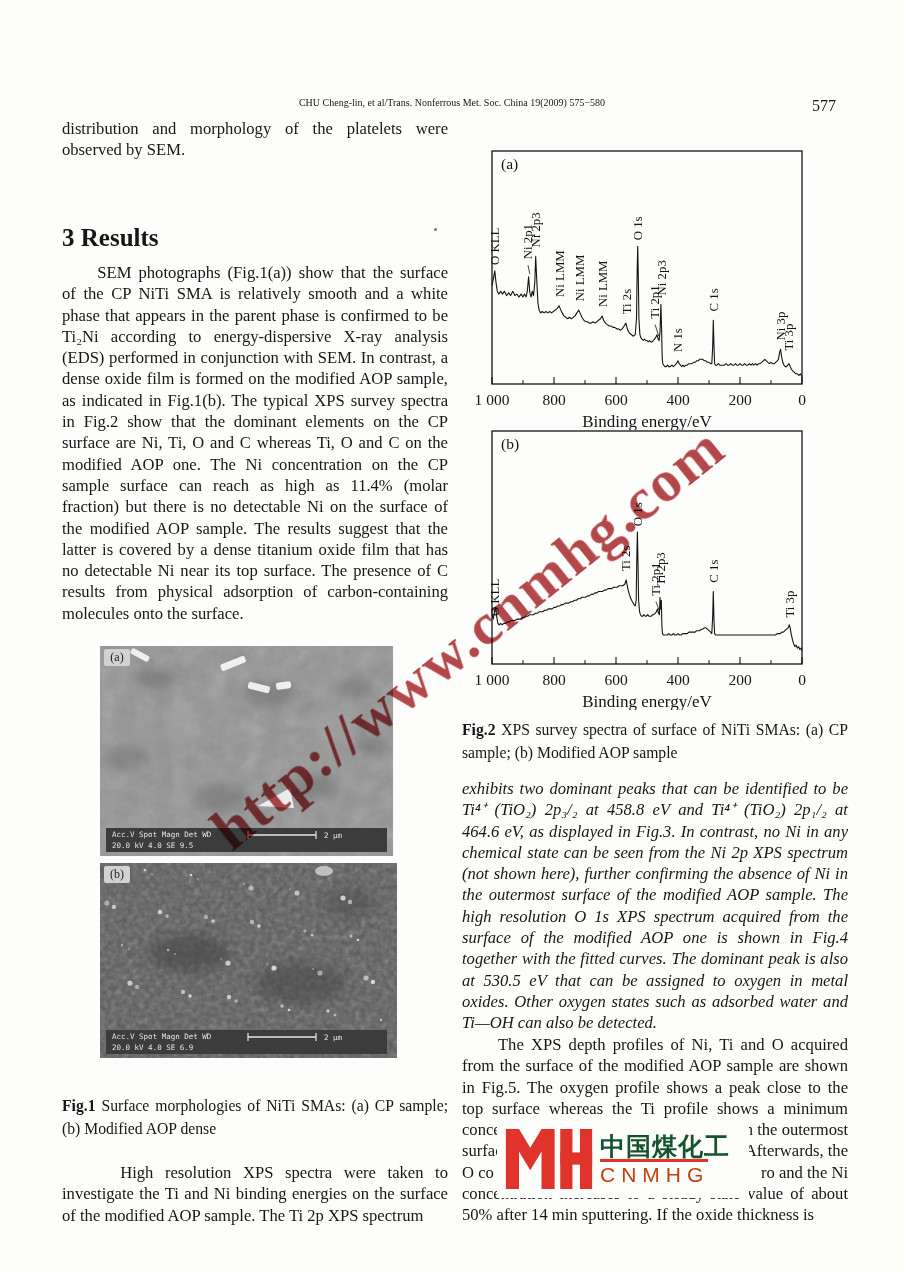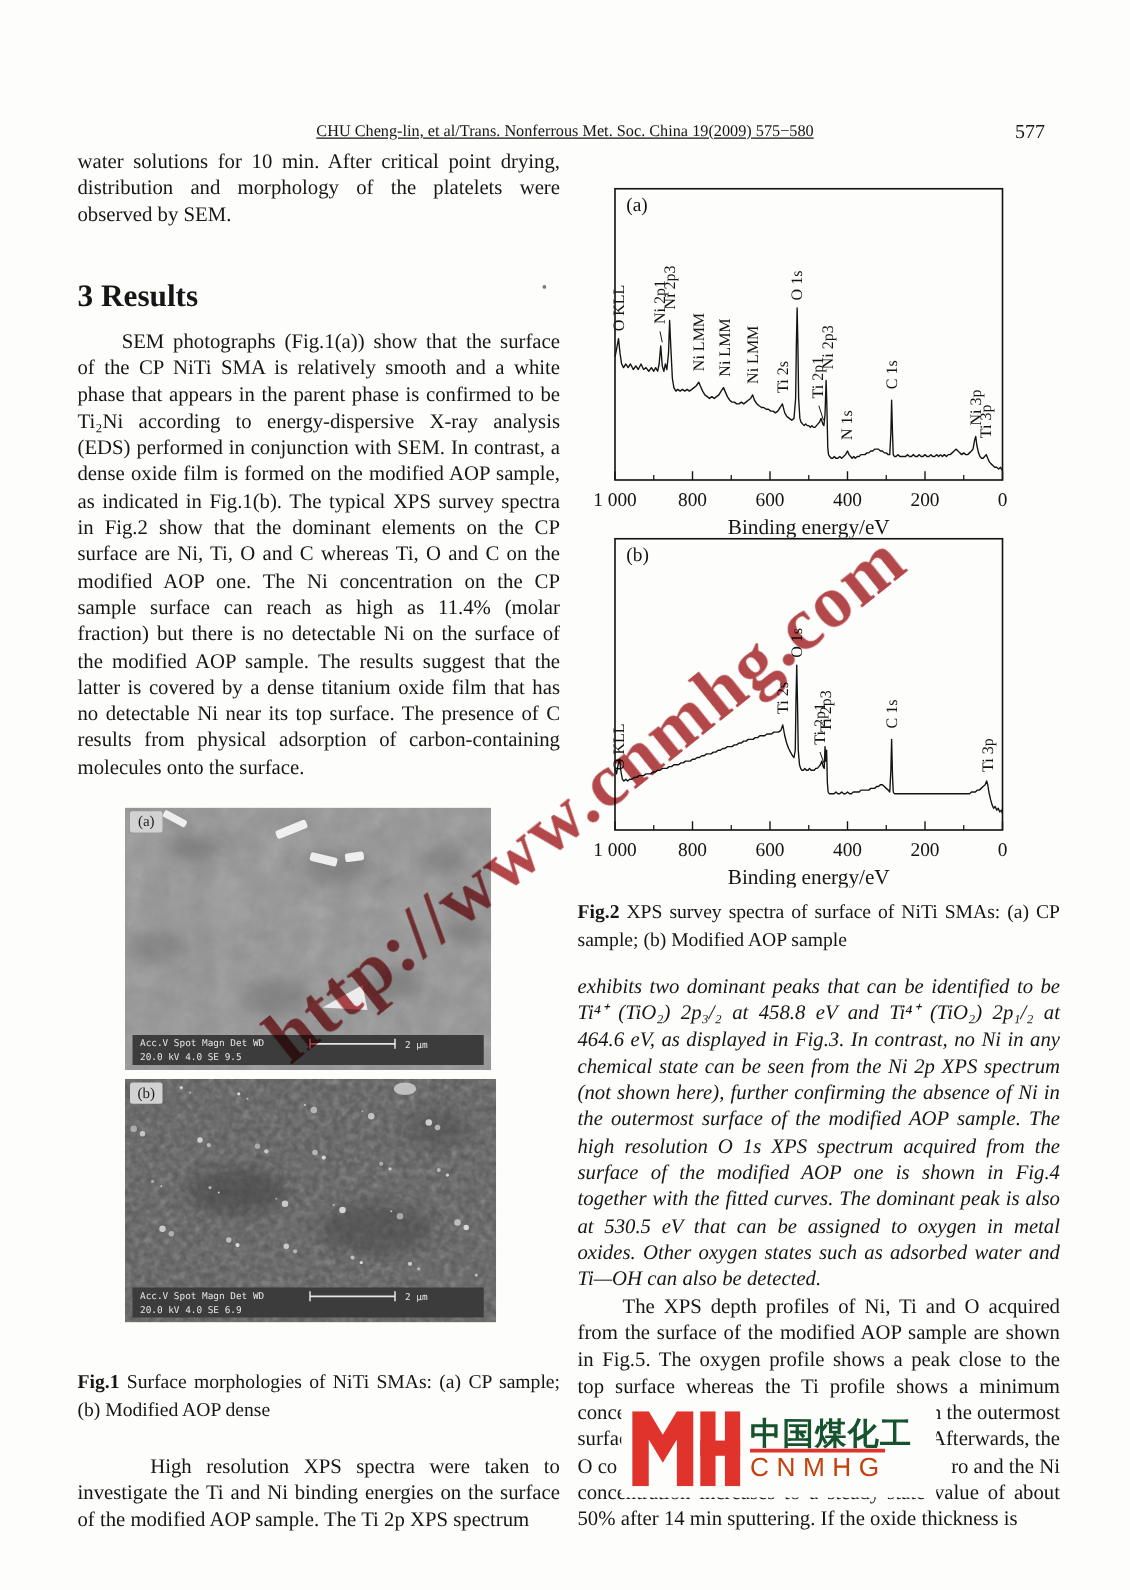--- a/index.html
+++ b/index.html
@@ -1,18 +1,18 @@
 <!DOCTYPE html>
 <html><head>
 <meta charset="utf-8">
 <style>
   html,body{margin:0;padding:0;background:#e8e8e8;}
   .page{position:relative;width:904px;height:1272px;background:#fdfdfc;margin:0 auto;
         font-family:"Liberation Serif",serif;color:#161616;overflow:hidden;}
-  .hdr{position:absolute;top:97px;left:120px;right:120px;text-align:center;font-size:13px;text-decoration:underline;}
+  .hdr{position:absolute;top:97px;left:120px;right:120px;text-align:center;font-size:10px;}
   .pgnum{position:absolute;top:97px;right:68px;font-size:16px;}
   .tblock{position:absolute;width:386px;font-size:16.6px;line-height:21.3px;}
   .ln{text-align:justify;text-align-last:justify;white-space:normal;}
   .ln.last{text-align-last:left;}
   .ln.split{display:flex;justify-content:space-between;text-align:left;text-align-last:left;}
   .heading{position:absolute;left:62px;top:224px;font-size:25px;font-weight:bold;}
   .caption{font-size:15.7px;line-height:23px;}
   .caption b{font-weight:bold;}
   .chart{position:absolute;left:462px;width:386px;height:284px;}
   .chart text{font-family:"Liberation Serif",serif;fill:#141414;}
@@ -33,21 +33,20 @@
 </style>
 </head>
 <body>
 
 <div class="page">
 
   <div class="hdr">CHU Cheng-lin, et al/Trans. Nonferrous Met. Soc. China 19(2009) 575−580</div>
   <div class="pgnum">577</div>
 
   <div class="tblock" style="left:62px;top:118px;">
-      <div class="ln">water solutions for 10 min. After critical point drying,</div>
       <div class="ln">distribution and morphology of the platelets were</div>
       <div class="ln last">observed by SEM.</div>
     </div>
   <div class="heading">3 Results</div>
   <div class="speck"></div>
   <div class="tblock" style="left:62px;top:262px;">
       <div class="ln">&nbsp;&nbsp;&nbsp;&nbsp;&nbsp;SEM photographs (Fig.1(a)) show that the surface</div>
       <div class="ln">of the CP NiTi SMA is relatively smooth and a white</div>
       <div class="ln">phase that appears in the parent phase is confirmed to be</div>
       <div class="ln">Ti₂Ni according to energy-dispersive X-ray analysis</div>

